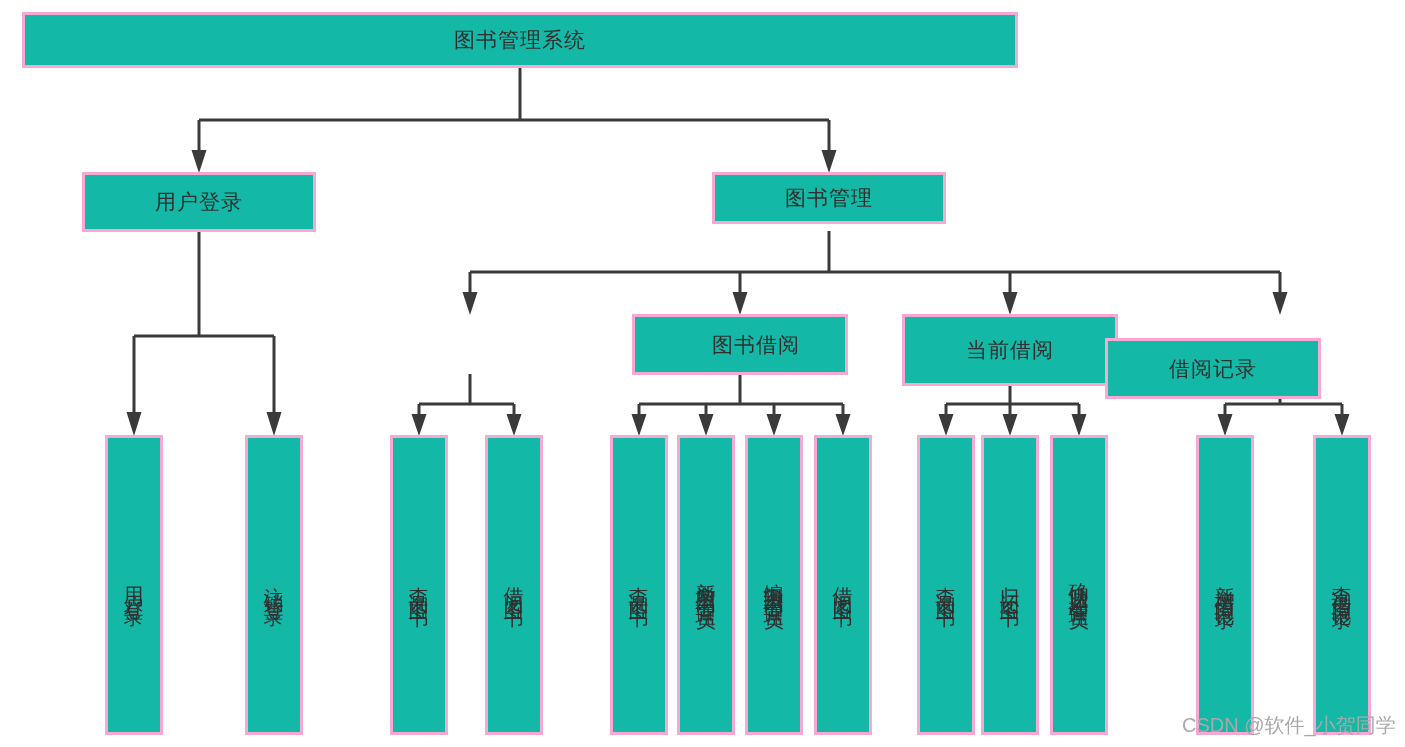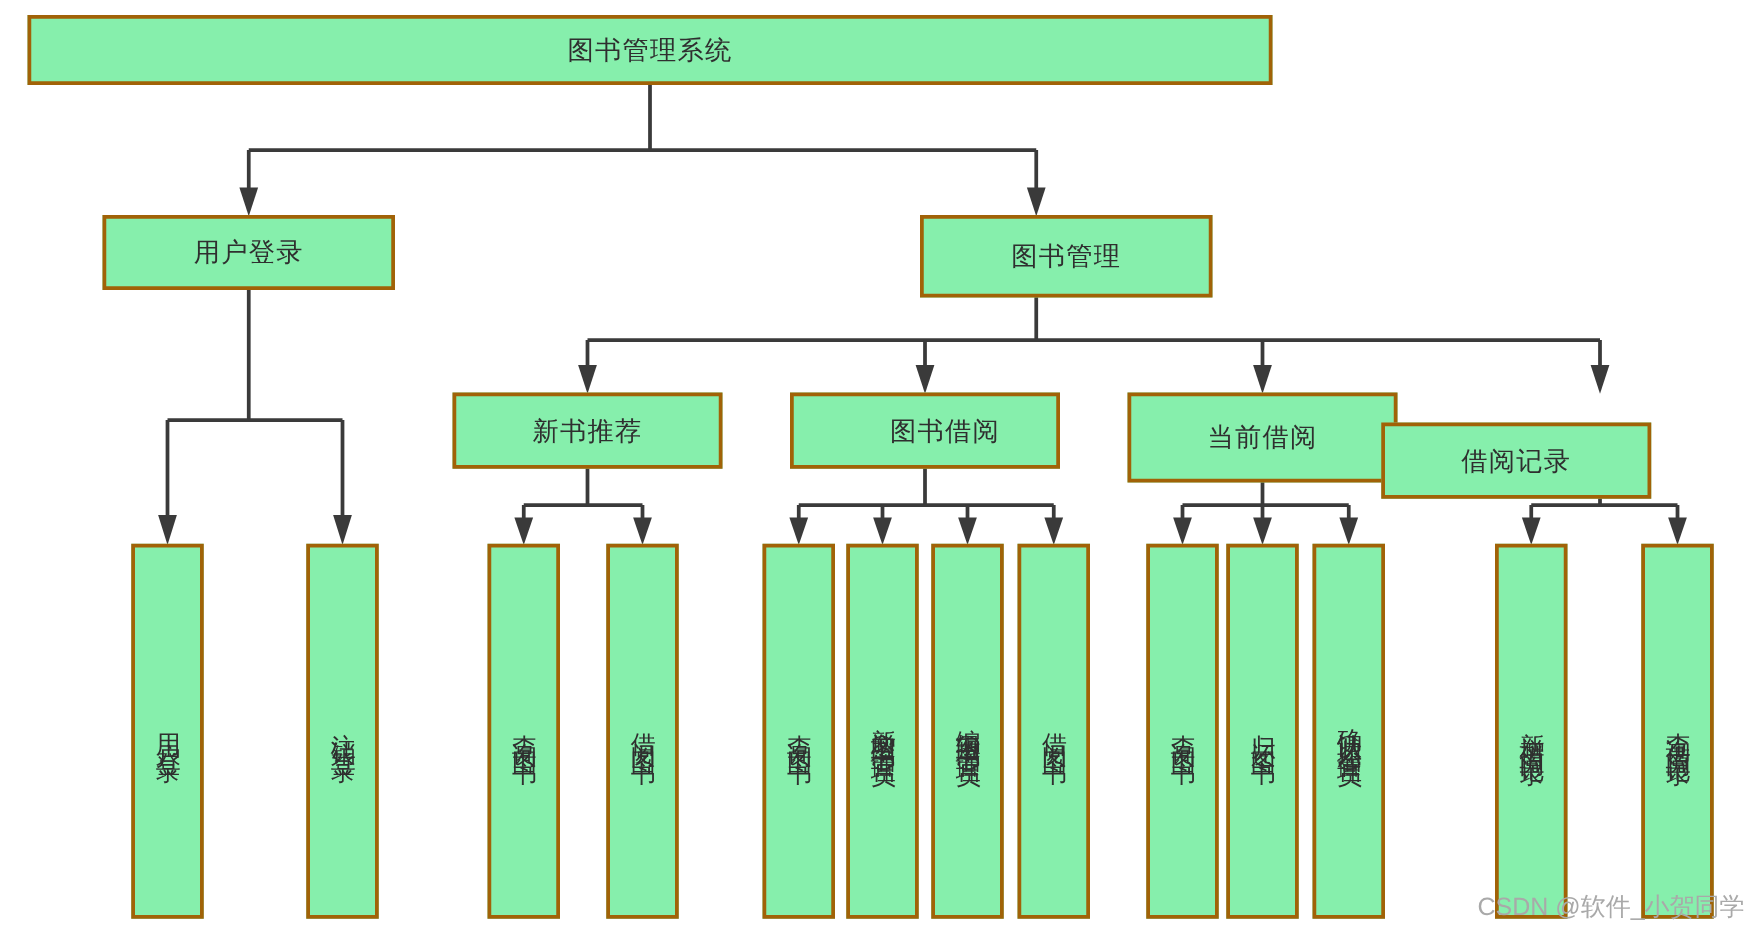--- a/index.html
+++ b/index.html
@@ -18,22 +18,22 @@
   #connectors {
     position: absolute;
     left: 0; top: 0;
     width: 1405px;
     height: 747px;
     pointer-events: none;
   }
   .node {
     position: absolute;
     box-sizing: border-box;
-    border: 3px solid #a16207;
-    background: #86efac;
+    border: 3px solid #f9a8d4;
+    background: #14b8a6;
     display: flex;
     align-items: center;
     justify-content: center;
     color: #2f2f2f;
   }
   .node.h-label {
     font-size: 21px;
     letter-spacing: 1px;
     text-align: center;
   }
@@ -137,27 +137,24 @@
     <polygon points="1334.5,414 1349.5,414 1342,436"></polygon>
   </svg>
 
   <div class="node h-label" style="left:22px; top:12px; width:996px; height:56px;">
     <span>图书管理系统</span>
   </div>
 
   <div class="node h-label" style="left:82px; top:172px; width:234px; height:60px;">
     <span>用户登录</span>
   </div>
-  <div class="node h-label" style="left:736px; top:172px; width:234px; height:66px;">
+  <div class="node h-label" style="left:712px; top:172px; width:234px; height:52px;">
     <span>图书管理</span>
   </div>
 
-  <div class="node h-label" style="left:362px; top:314px; width:216px; height:61px;">
-    <span>新书推荐</span>
-  </div>
   <div class="node h-label" style="left:632px; top:314px; width:216px; height:61px;padding-left:32px;">
     <span>图书借阅</span>
   </div>
   <div class="node h-label" style="left:902px; top:314px; width:216px; height:72px;">
     <span>当前借阅</span>
   </div>
   <div class="node h-label" style="left:1105px; top:314px; width:216px; height:61px;margin-top:24px;">
     <span>借阅记录</span>
   </div>
 

